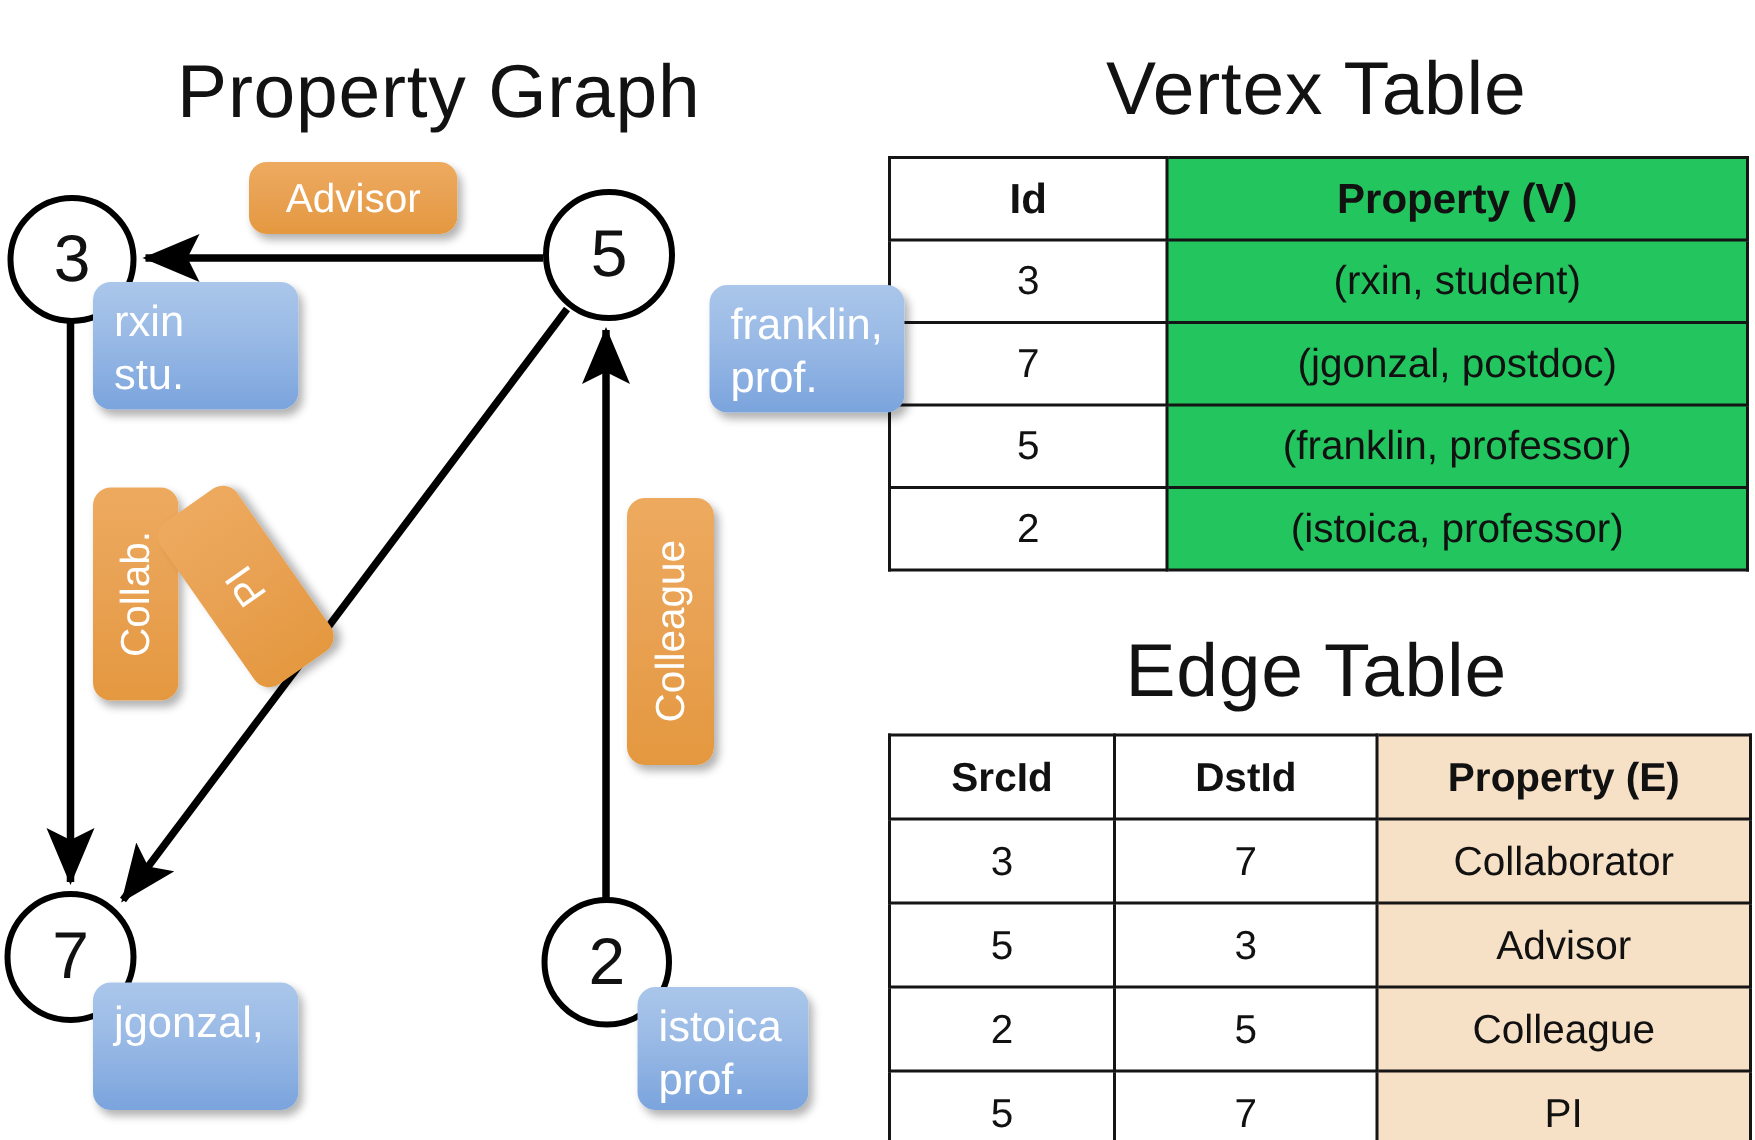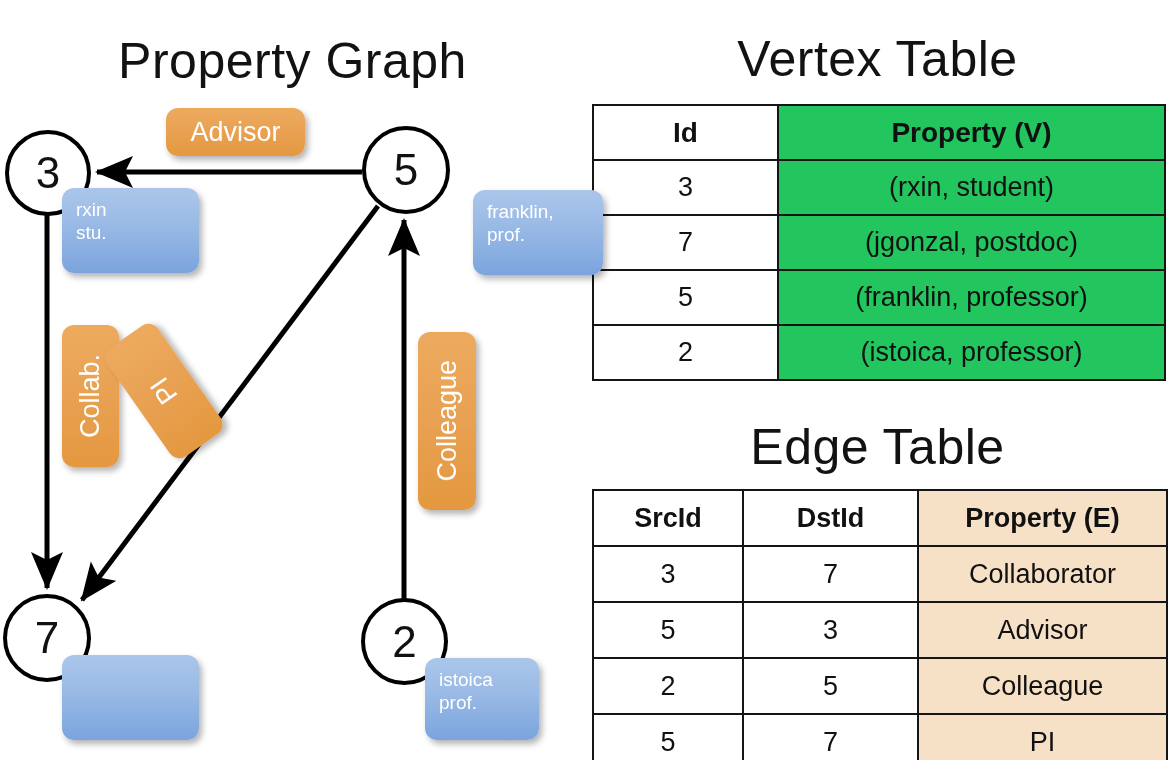--- a/index.html
+++ b/index.html
@@ -62,21 +62,21 @@
 
   
   .prop-box {
     position: absolute;
     border-radius: 12px;
     background: linear-gradient(to bottom, #aac6ea 0%, #9bbbe6 40%, #7ba4dd 100%);
     box-shadow: 3px 4px 6px rgba(0,0,0,0.30);
     color: #ffffff;
     font-family: "Liberation Sans", sans-serif;
     font-weight: 300;
-    font-size: 19px;
+    font-size: 29px;
     line-height: 1.22;
     padding: 10px 0 0 14px;
     box-sizing: border-box;
     z-index: 4;
   }
   .prop-box span { display: block; }
 
   
   .edge-label {
     position: absolute;
@@ -176,20 +176,21 @@
 
   <div class="prop-box" style="left:62px; top:188px; width:137px; height:85px;">
     <span>rxin</span>
     <span>stu.</span>
   </div>
   <div class="prop-box" style="left:425px; top:190px; width:130px; height:85px;margin-left:48px;">
     <span>franklin,</span>
     <span>prof.</span>
   </div>
   <div class="prop-box" style="left:62px; top:655px; width:137px; height:85px;">
+    <span>jgonzal,</span>
   </div>
   <div class="prop-box" style="left:425px; top:658px; width:114px; height:82px;">
     <span>istoica</span>
     <span>prof.</span>
   </div>
 
   <div class="edge-label" style="left:166px; top:108px; width:139px; height:48px;">
     <span>Advisor</span>
   </div>
 

